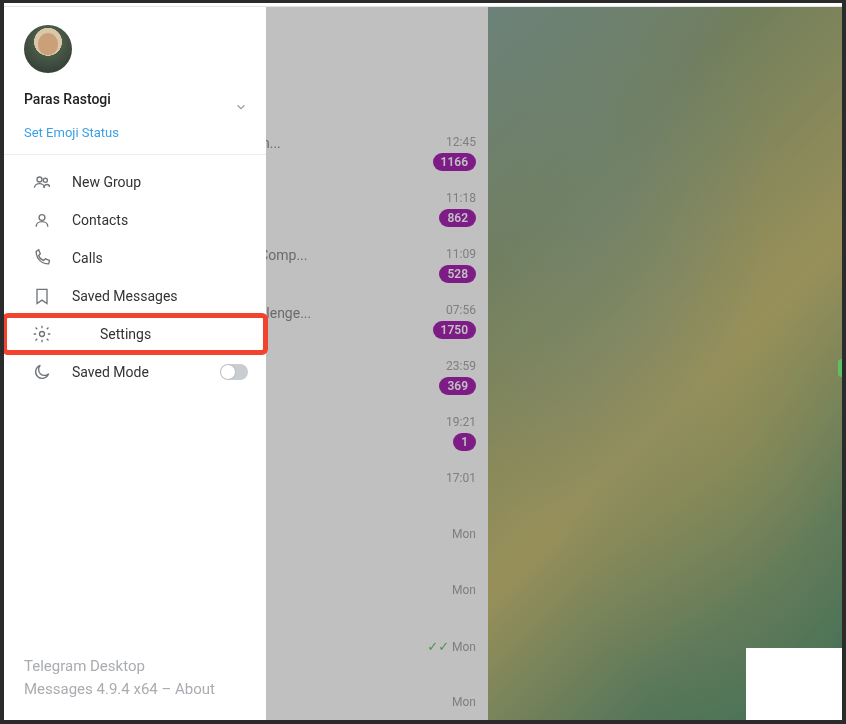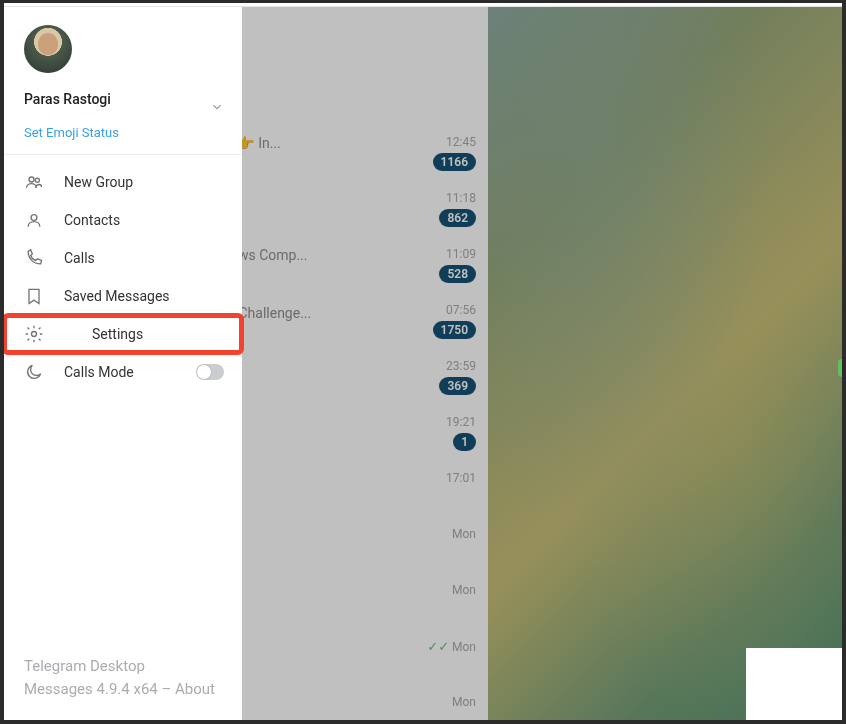--- a/index.html
+++ b/index.html
@@ -55,21 +55,21 @@
     position: absolute;
     right: 12px;
     top: 8px;
     color: #a5a5a5;
     font-size: 12px;
   }
   .chat-badge {
     position: absolute;
     right: 12px;
     top: 26px;
-    background: #0c4a6e;
+    background: #a21caf;
     color: #fff;
     font-size: 12px;
     font-weight: 600;
     padding: 2px 8px;
     border-radius: 11px;
     min-width: 22px;
     text-align: center;
   }
   .chat-check { color: #5ec260; font-size: 13px; margin-right: 3px; }
 
@@ -94,21 +94,21 @@
     width: 600px;
     height: 100%;
     background: rgba(30,30,30,0.28);
     pointer-events: none;
   }
 
   .sidebar {
     position: absolute;
     left: 0;
     top: 0;
-    width: 238px;
+    width: 262px;
     height: 100%;
     background: #fff;
     z-index: 10;
     display: flex;
     flex-direction: column;
   }
   .sidebar-head {
     padding: 18px 20px 14px 20px;
     border-bottom: 1px solid #ececec;
     position: relative;
@@ -133,21 +133,21 @@
     color: #9c9c9c;
   }
   .expand-caret svg { width:14px; height:14px; }
 
   .menu {
     padding: 8px 0;
   }
   .menu-item {
     display: flex;
     align-items: center;
-    padding: 9px 20px;
+    padding: 9px 28px;
     cursor: pointer;
     color: #333;
     font-size: 14px;
     gap: 20px;
     position: relative;
   }
   .menu-item .icon { width: 20px; height:20px; display:flex; align-items:center; justify-content:center; color:#707579; }
   .menu-item .icon svg { width: 20px; height: 20px; stroke: #707579; stroke-width:1.6; fill:none; }
   .menu-item.highlight {
     outline: 5px solid #f2432e;
@@ -316,21 +316,21 @@
             </svg>
         </span>
         <span>Settings</span>
       </div>
       <div class="menu-item">
         <span class="icon">
           <svg viewBox="0 0 24 24">
               <path d="M20 14A8 8 0 1110 4a6 6 0 0010 10z"></path>
             </svg>
         </span>
-        <span>Calls Mode</span>
+        <span>Saved Mode</span>
         <span class="toggle"></span>
       </div>
     </div>
 
     <div class="sidebar-foot">
       <div>Telegram Desktop</div>
       <div>Messages 4.9.4 x64 – About</div>
     </div>
   </div>
 

